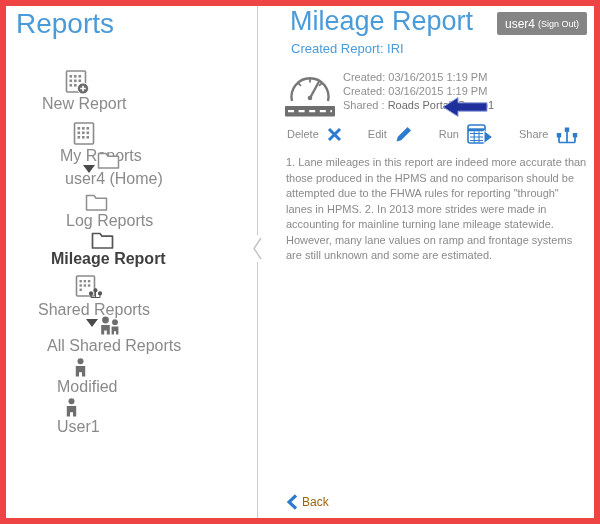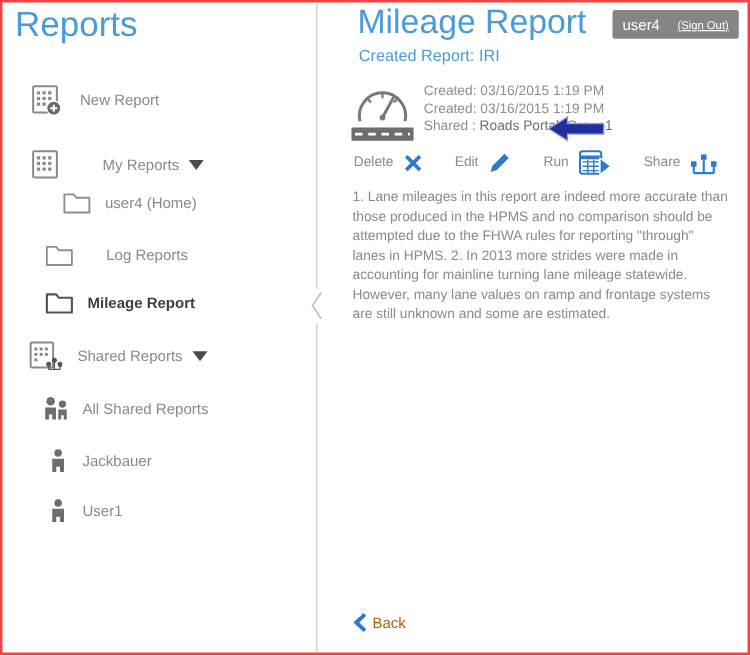--- a/index.html
+++ b/index.html
@@ -1,45 +1,45 @@
 <!DOCTYPE html>
 <html><head>
 <meta charset="utf-8">
 <style>
   html,body{margin:0;padding:0;background:#fff;}
   .window{
     position:relative;width:600px;height:524px;box-sizing:border-box;
-    border:2px solid #ef4444;background:#fff;overflow:hidden;
+    border:6px solid #ef4444;background:#fff;overflow:hidden;
     font-family:"Liberation Sans",sans-serif;
   }
   
   .sidebar-title{position:absolute;left:10px;top:2px;font-size:28px;font-weight:300;color:#4a9bd8;}
-  .nav-item{position:absolute;height:30px;display:flex;align-items:center;color:#8a8a8a;font-size:12px;cursor:default;}
+  .nav-item{position:absolute;height:30px;display:flex;align-items:center;color:#8a8a8a;font-size:16px;cursor:default;flex-direction:column;}
   .nav-item .lbl{white-space:nowrap;}
   .nav-item.selected .lbl{color:#3f3f3f;font-weight:bold;}
   .tri{width:0;height:0;border-left:6px solid transparent;border-right:6px solid transparent;border-top:8px solid #4a4a4a;margin-left:8px;}
   .ni-0{top:63px;left:22px;}  .ni-0 .lbl{margin-left:14px;}
   .ni-1{top:115px;left:22px;} .ni-1 .lbl{margin-left:32px;}
   .ni-2{top:145px;left:48px;} .ni-2 .lbl{margin-left:11px;}
   .ni-3{top:187px;left:34px;} .ni-3 .lbl{margin-left:26px;}
   .ni-4{top:225px;left:34px;} .ni-4 .lbl{margin-left:11px;}
   .ni-5{top:268px;left:20px;} .ni-5 .lbl{margin-left:12px;}
   .ni-6{top:310px;left:31px;} .ni-6 .lbl{margin-left:10px;}
   .ni-7{top:352px;left:38px;} .ni-7 .lbl{margin-left:13px;}
   .ni-8{top:392px;left:38px;} .ni-8 .lbl{margin-left:13px;}
   .ni-9{top:432px;left:38px;} .ni-9 .lbl{margin-left:13px;}
   
   .divider{position:absolute;left:251px;top:0;bottom:0;width:1px;background:#c9c9c9;}
   .divider-notch{position:absolute;left:244px;top:229px;width:15px;height:27px;background:#fff;}
   
   .main-title{position:absolute;left:284px;top:0px;font-size:27px;font-weight:300;color:#4a9bd8;}
   .main-subtitle{position:absolute;left:285px;top:35px;font-size:13px;color:#4a9bd8;}
   .user-btn{position:absolute;right:7px;top:6px;height:23px;padding:0 8px;background:#858585;color:#fff;
-    border:none;border-radius:2px;font-family:inherit;font-size:12px;display:flex;align-items:center;gap:14px;}
-  .user-btn .small{font-size:9px;text-decoration:underline;}
+    border:none;border-radius:2px;font-family:inherit;font-size:12px;display:flex;align-items:center;gap:3px;}
+  .user-btn .small{font-size:9px;}
   .meta-icon{position:absolute;left:279px;top:64px;}
   .meta-text{position:absolute;left:337px;top:64px;font-size:11px;line-height:14px;color:#8f8f8f;white-space:nowrap;}
   .meta-text .val{color:#6d6d6d;}
   .meta-arrow{position:absolute;left:436px;top:90px;}
   .actions{position:absolute;left:281px;top:116px;height:24px;display:flex;align-items:center;column-gap:26px;}
   .action{display:flex;align-items:center;gap:8px;font-size:11px;color:#8a8a8a;cursor:default;}
   .description{position:absolute;left:280px;top:149px;width:301px;font-size:11px;line-height:15.5px;color:#8a8a8a;}
   .back{position:absolute;left:281px;top:488px;display:flex;align-items:center;gap:5px;font-size:12px;color:#a16207;cursor:default;justify-content:center;}
   .icon{display:inline-flex;flex:none;}
 </style>
@@ -156,21 +156,21 @@
     <span class="tri"></span>
   </div>
 
   <div class="nav-item ni-7">
     <span class="icon">
       <svg width="13" height="20" viewBox="0 0 13 20" fill="#6e6e6e">
         <circle cx="6.5" cy="3.3" r="3"></circle>
         <path d="M1.8,8 h9.4 v10.5 h-3.2 v-4.2 h-3 v4.2 h-3.2 z"></path>
       </svg>
     </span>
-    <span class="lbl">Jackbauer</span>
+    <span class="lbl">Modified</span>
   </div>
 
   <div class="nav-item ni-8">
     <span class="icon">
       <svg width="13" height="20" viewBox="0 0 13 20" fill="#6e6e6e">
         <circle cx="6.5" cy="3.3" r="3"></circle>
         <path d="M1.8,8 h9.4 v10.5 h-3.2 v-4.2 h-3 v4.2 h-3.2 z"></path>
       </svg>
     </span>
     <span class="lbl">User1</span>

